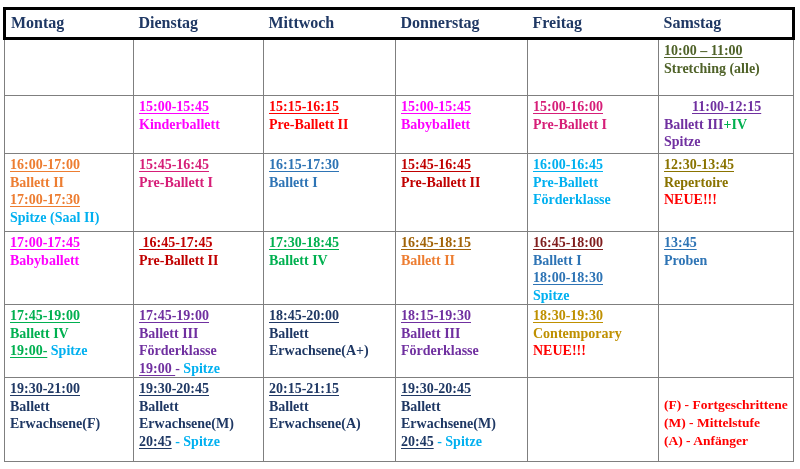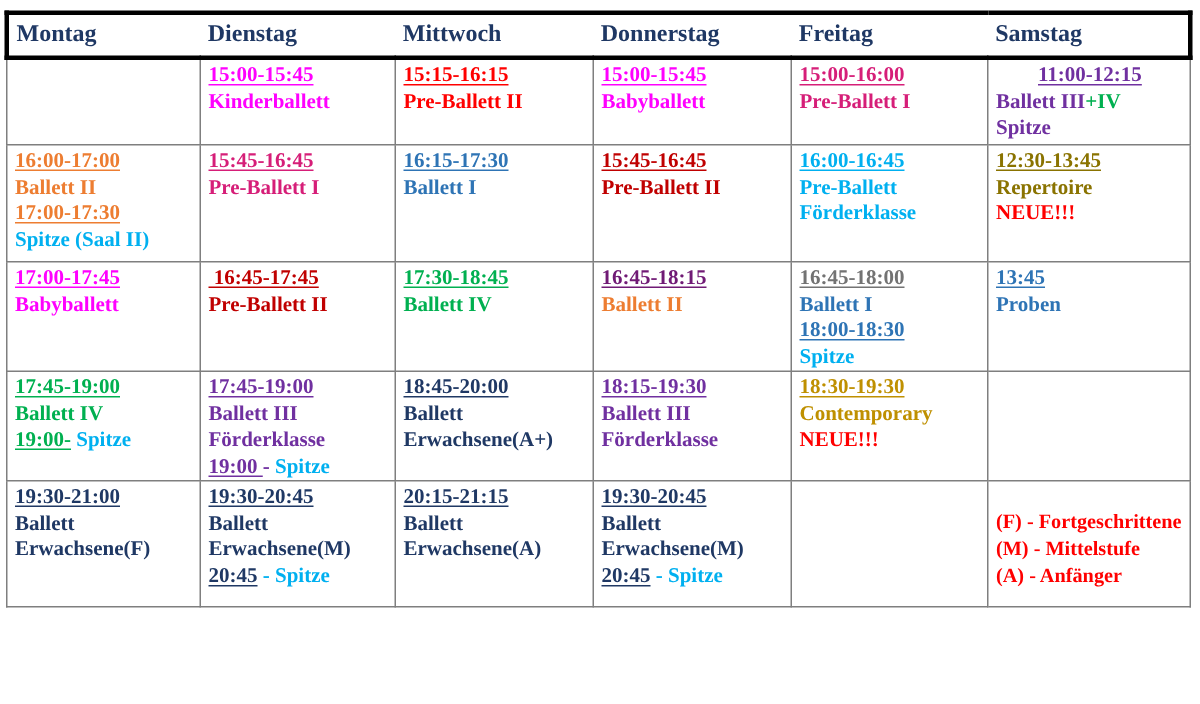--- a/index.html
+++ b/index.html
@@ -54,20 +54,31 @@
     <tr>
       <th style="color: rgb(31, 56, 100);">Montag</th>
       <th style="color: rgb(31, 56, 100);">Dienstag</th>
       <th style="color: rgb(31, 56, 100);">Mittwoch</th>
       <th style="color: rgb(31, 56, 100);">Donnerstag</th>
       <th style="color: rgb(31, 56, 100);">Freitag</th>
       <th style="color: rgb(31, 56, 100);">Samstag</th>
     </tr>
   </thead>
   <tbody>
+      <tr style="height: 57px;">
+        <td></td>
+        <td></td>
+        <td></td>
+        <td></td>
+        <td></td>
+        <td>
+          <div class="line"><span class="u" style="color: rgb(79, 98, 40);">10:00 – 11:00</span></div>
+          <div class="line"><span style="color: rgb(79, 98, 40);">Stretching (alle)</span></div>
+        </td>
+      </tr>
       <tr style="height: 58px;">
         <td></td>
         <td>
           <div class="line"><span class="u" style="color: rgb(255, 0, 255);">15:00-15:45</span></div>
           <div class="line"><span style="color: rgb(255, 0, 255);">Kinderballett</span></div>
         </td>
         <td>
           <div class="line"><span class="u" style="color: rgb(255, 0, 0);">15:15-16:15</span></div>
           <div class="line"><span style="color: rgb(255, 0, 0);">Pre-Ballett II</span></div>
         </td>
@@ -122,25 +133,25 @@
         </td>
         <td>
           <div class="line"><span class="u" style="color: rgb(192, 0, 0); margin-top: 24px;">&nbsp;16:45-17:45</span></div>
           <div class="line"><span style="color: rgb(192, 0, 0);">Pre-Ballett II</span></div>
         </td>
         <td>
           <div class="line"><span class="u" style="color: rgb(0, 176, 80);">17:30-18:45</span></div>
           <div class="line"><span style="color: rgb(0, 176, 80);">Ballett IV</span></div>
         </td>
         <td>
-          <div class="line"><span class="u" style="color: #701a75;">16:45-18:15</span></div>
+          <div class="line"><span class="u" style="color: #a16207;">16:45-18:15</span></div>
           <div class="line"><span style="color: rgb(237, 125, 49);">Ballett II</span></div>
         </td>
         <td>
-          <div class="line"><span class="u" style="color: #737373;">16:45-18:00</span></div>
+          <div class="line"><span class="u" style="color: #7f1d1d;">16:45-18:00</span></div>
           <div class="line"><span style="color: rgb(46, 116, 181);">Ballett I</span></div>
           <div class="line"><span class="u" style="color: rgb(46, 116, 181);">18:00-18:30</span></div>
           <div class="line"><span style="color: rgb(0, 176, 240);">Spitze</span></div>
         </td>
         <td>
           <div class="line"><span class="u" style="color: rgb(46, 116, 181);">13:45</span></div>
           <div class="line"><span style="color: rgb(46, 116, 181);">Proben</span></div>
         </td>
       </tr>
       <tr style="height: 73px;">

